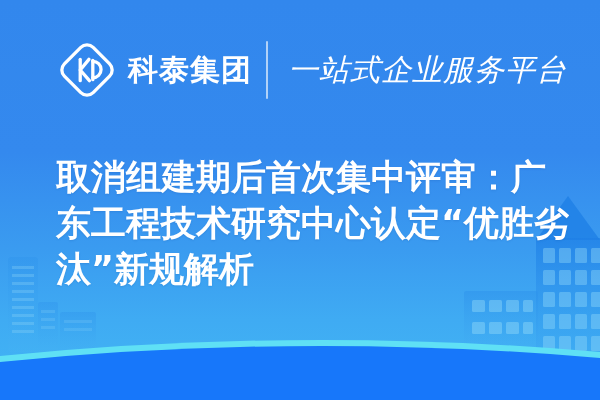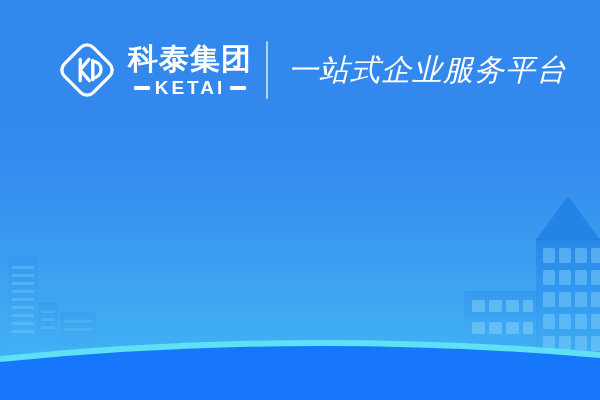--- a/index.html
+++ b/index.html
@@ -229,29 +229,25 @@
       <svg class="logo-mark" viewBox="0 0 64 64" xmlns="http://www.w3.org/2000/svg">
         <rect x="11" y="11" width="42" height="42" rx="9" ry="9" transform="rotate(45 32 32)" fill="none" stroke="#ffffff" stroke-width="3.4"></rect>
         <path d="M25 21 L25 43" stroke="#ffffff" stroke-width="3.4" stroke-linecap="round" fill="none"></path>
         <path d="M34 21 L25 32 L34.5 43" stroke="#ffffff" stroke-width="3.4" stroke-linecap="round" stroke-linejoin="round" fill="none"></path>
         <path d="M38 22 L38 42" stroke="#ffffff" stroke-width="3.4" stroke-linecap="round" fill="none"></path>
         <path d="M38 23 A8.5 8.5 0 0 1 38 40" stroke="#ffffff" stroke-width="3.4" fill="none" stroke-linecap="round"></path>
       </svg>
 
       <div class="logo-words">
         <div class="logo-cn">科泰集团</div>
-        <div class="logo-en-row">
-          <span class="logo-dash"></span>
-          <span class="logo-en">KETAI</span>
-          <span class="logo-dash"></span>
-        </div>
       </div>
     </div>
 
     <div class="divider"></div>
 
     <div class="tagline">
       <div class="tagline-main">一站式企业服务平台</div>
     </div>
   </div>
 
+  <h1 class="title">取消组建期后首次集中评审：广东工程技术研究中心认定“优胜劣汰”新规解析</h1>
 
 </div>
 
 </body></html>

